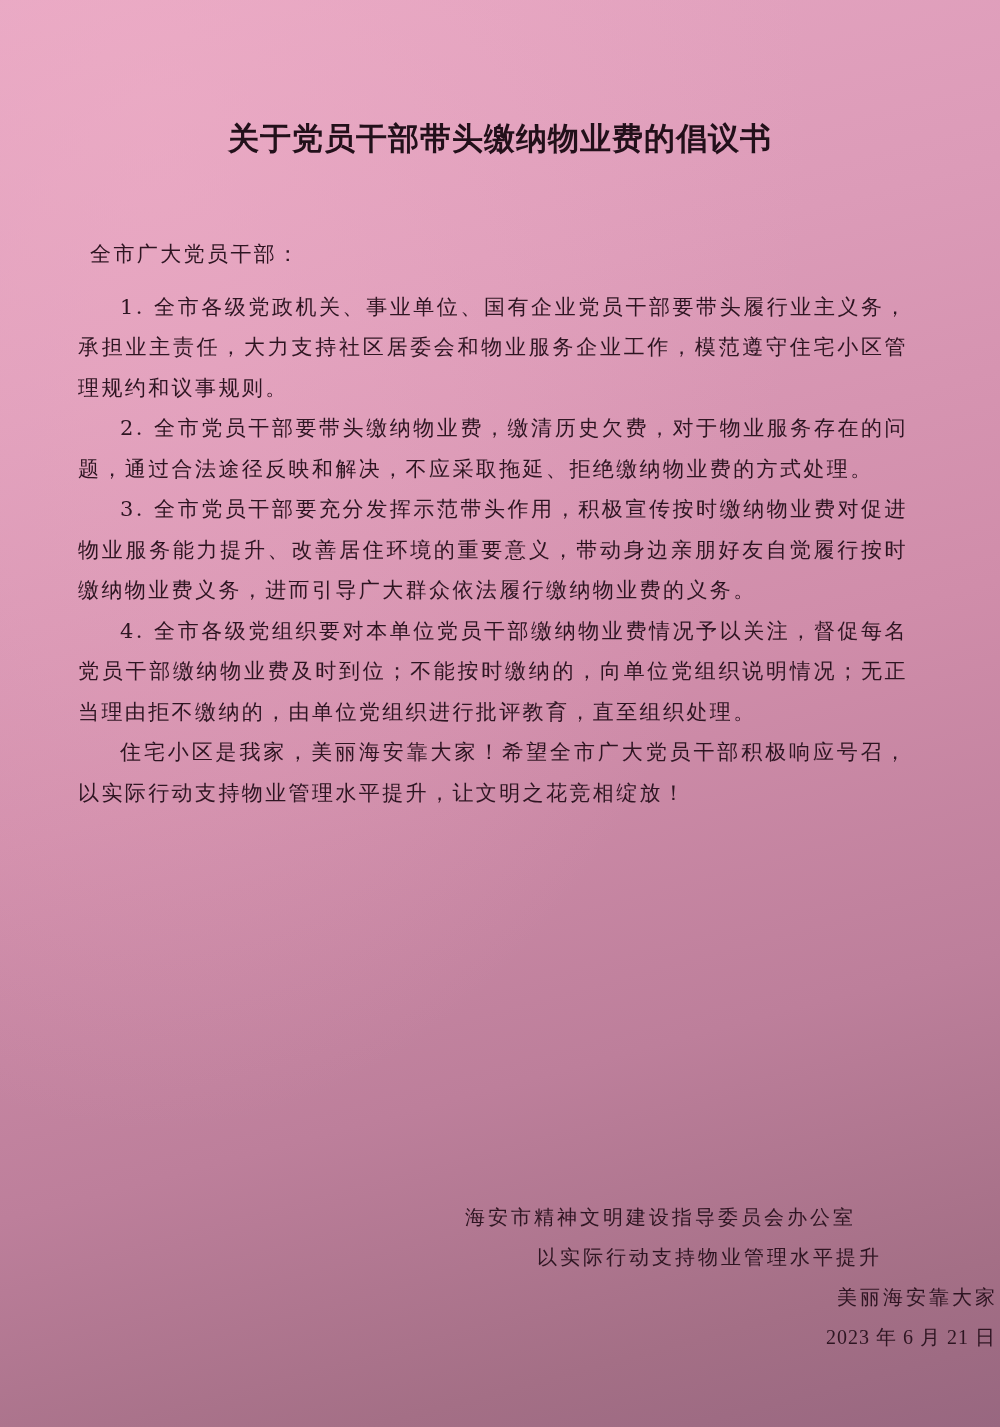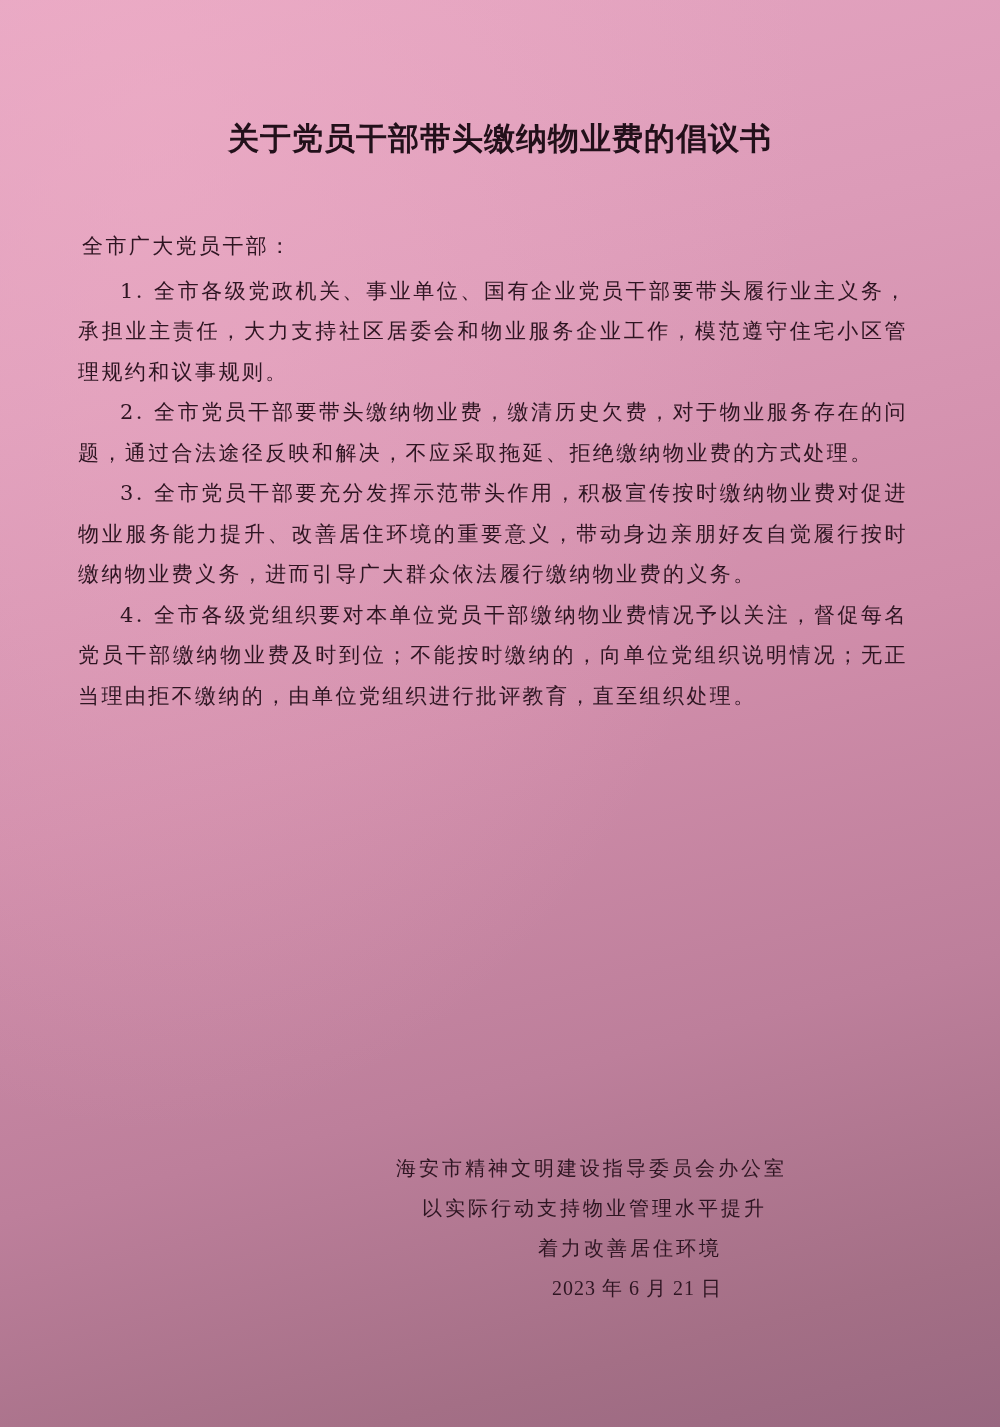--- a/index.html
+++ b/index.html
@@ -19,45 +19,47 @@
       text-align: center; font-size: 31px; font-weight: bold;
       font-family: "DejaVu Sans", "Liberation Sans", sans-serif;
       color: #22101a; letter-spacing: 1px;
     }
     .body-text {
       position: absolute; left: 78px; width: 830px; top: 222px;
       font-size: 21px; line-height: 40.5px; letter-spacing: 2.4px;
       color: #2e1522;
     }
     .para { margin: 0; text-indent: 2em; text-align: justify; }
-    .salutation { margin: 4px; }
+    .salutation { margin: 12px; }
     .signatures {
-      position: absolute; left: 380px; width: 460px; top: 1148px;
+      position: absolute; left: 380px; width: 460px; top: 1197px;
       font-size: 20px; line-height: 40px; letter-spacing: 3px;
       color: #2e1522;
+      text-align: right;
     }
     .sig { position: relative; white-space: nowrap; }
     .sig.l1 { left: 16px; }
     .sig.l2 { left: 42px; }
     .sig.l3 { left: 158px; }
     .sig.date { left: 156px; letter-spacing: 1px; font-family: "Liberation Serif", serif; margin-left: 16px; }
   </style>
 </head>
 <body>
 
 <div class="page">
   <div class="title">关于党员干部带头缴纳物业费的倡议书</div>
 
   <div class="body-text">
     <p class="salutation">全市广大党员干部：</p>
     <p class="para">1. 全市各级党政机关、事业单位、国有企业党员干部要带头履行业主义务，承担业主责任，大力支持社区居委会和物业服务企业工作，模范遵守住宅小区管理规约和议事规则。</p>
     <p class="para">2. 全市党员干部要带头缴纳物业费，缴清历史欠费，对于物业服务存在的问题，通过合法途径反映和解决，不应采取拖延、拒绝缴纳物业费的方式处理。</p>
     <p class="para">3. 全市党员干部要充分发挥示范带头作用，积极宣传按时缴纳物业费对促进物业服务能力提升、改善居住环境的重要意义，带动身边亲朋好友自觉履行按时缴纳物业费义务，进而引导广大群众依法履行缴纳物业费的义务。</p>
     <p class="para">4. 全市各级党组织要对本单位党员干部缴纳物业费情况予以关注，督促每名党员干部缴纳物业费及时到位；不能按时缴纳的，向单位党组织说明情况；无正当理由拒不缴纳的，由单位党组织进行批评教育，直至组织处理。</p>
+    <p class="para">住宅小区是我家，美丽海安靠大家！希望全市广大党员干部积极响应号召，以实际行动支持物业管理水平提升，让文明之花竞相绽放！</p>
   </div>
 
   <div class="signatures">
     <div class="sig l1">海安市精神文明建设指导委员会办公室</div>
     <div class="sig l2">以实际行动支持物业管理水平提升</div>
-    <div class="sig l3">着力改善居住环境</div>
+    <div class="sig l3">美丽海安靠大家</div>
     <div class="sig date">2023 年 6 月 21 日</div>
   </div>
 </div>
 
 </body></html>

